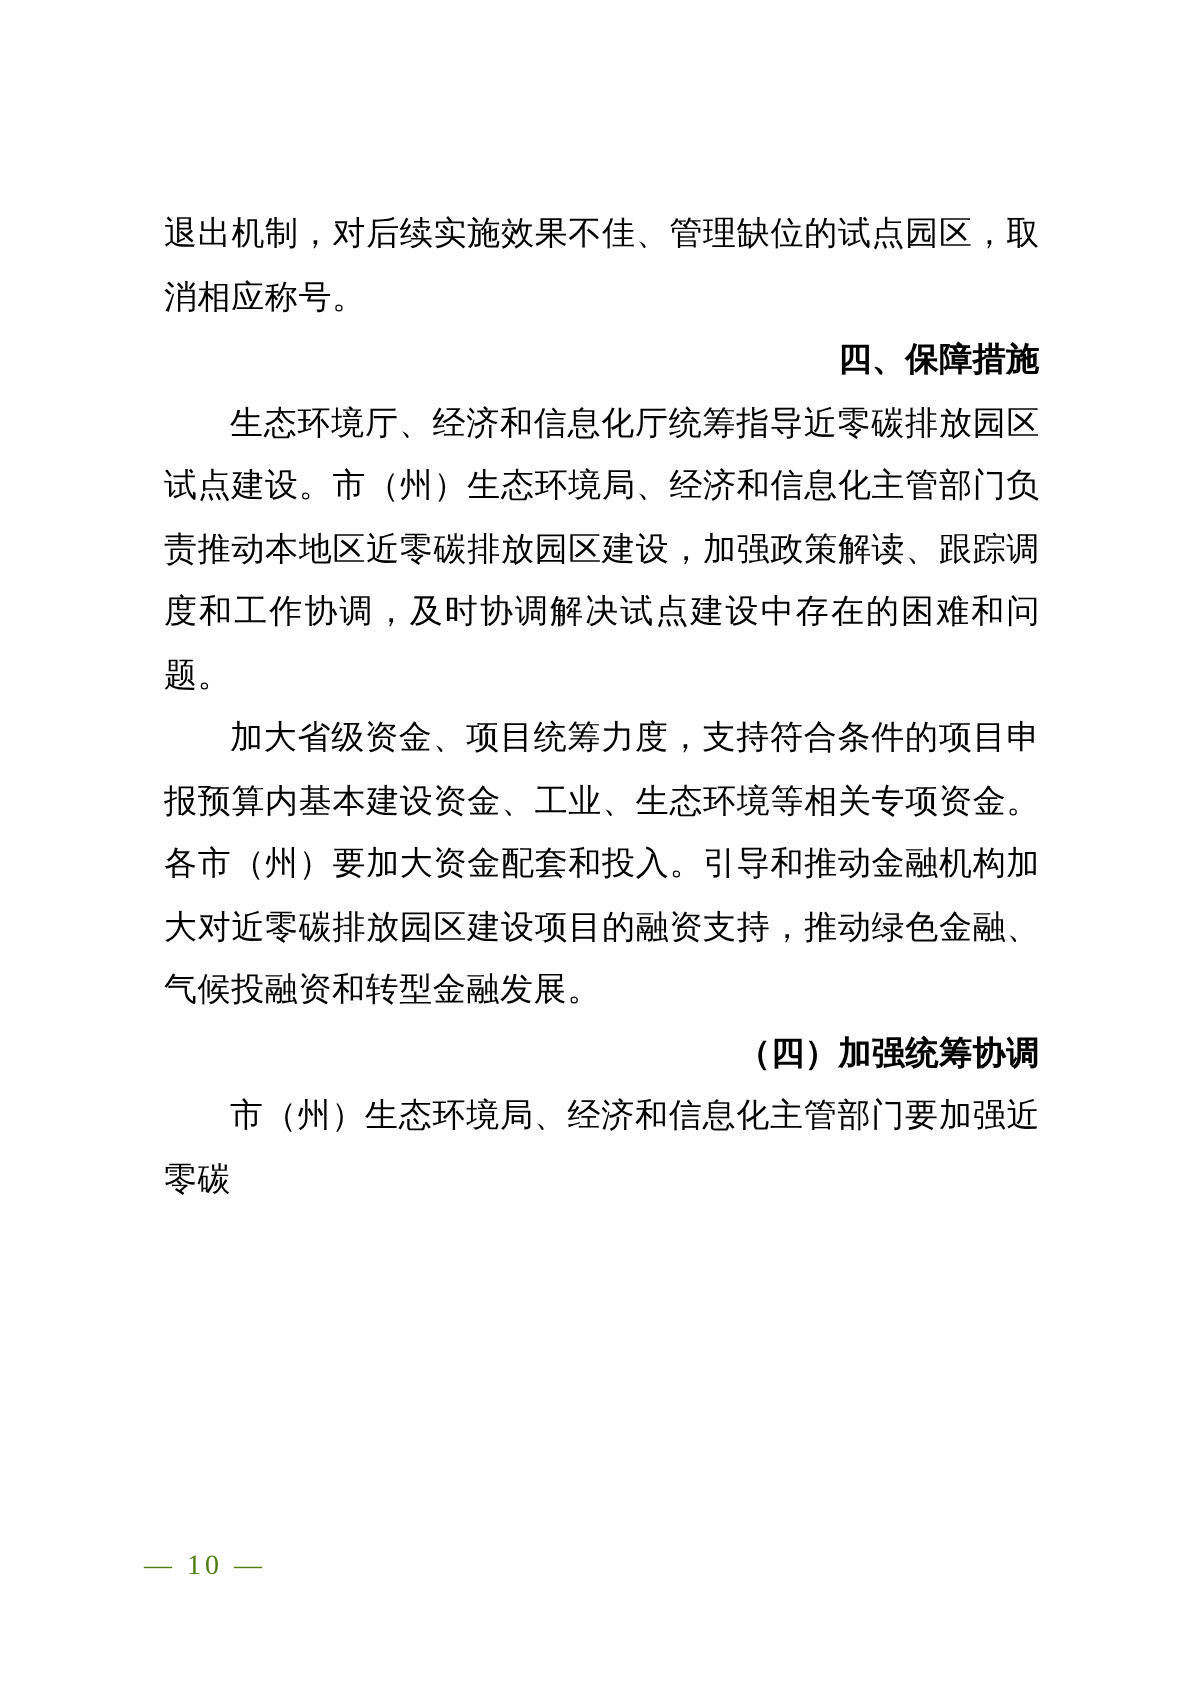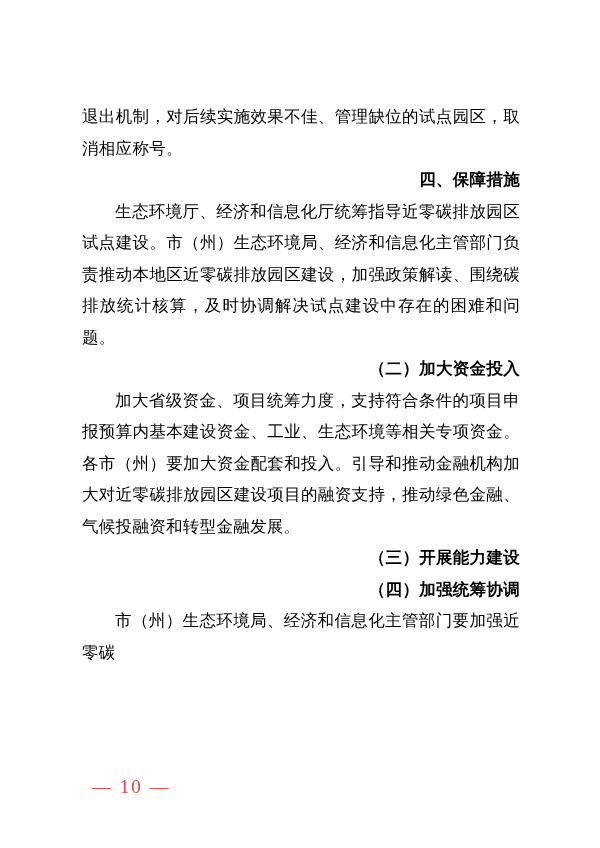--- a/index.html
+++ b/index.html
@@ -35,45 +35,43 @@
   .content p.indent {
     text-indent: 2em;
   }
   .content p.heading {
     font-weight: bold;
     text-indent: 2em;
     text-align: right;
   }
   .page-number {
     position: absolute;
-    left: 92px;
+    left: 72px;
     top: 776px;
-    font-size: 19px;
+    font-size: 14px;
     letter-spacing: 2px;
-    color: #ef4444;
+    color: #4d7c0f;
     font-family: "Liberation Serif", "DejaVu Serif", serif;
   }
 </style>
 </head>
 <body>
 
 <div class="page">
   <div class="content">
     <p class="body">退出机制，对后续实施效果不佳、管理缺位的试点园区，取消相应称号。</p>
 
     <p class="heading">四、保障措施</p>
 
 
-    <p class="body indent">生态环境厅、经济和信息化厅统筹指导近零碳排放园区试点建设。市（州）生态环境局、经济和信息化主管部门负责推动本地区近零碳排放园区建设，加强政策解读、围绕碳排放统计核算，及时协调解决试点建设中存在的困难和问题。</p>
+    <p class="body indent">生态环境厅、经济和信息化厅统筹指导近零碳排放园区试点建设。市（州）生态环境局、经济和信息化主管部门负责推动本地区近零碳排放园区建设，加强政策解读、跟踪调度和工作协调，及时协调解决试点建设中存在的困难和问题。</p>
 
-    <p class="heading">（二）加大资金投入</p>
 
     <p class="body indent">加大省级资金、项目统筹力度，支持符合条件的项目申报预算内基本建设资金、工业、生态环境等相关专项资金。各市（州）要加大资金配套和投入。引导和推动金融机构加大对近零碳排放园区建设项目的融资支持，推动绿色金融、气候投融资和转型金融发展。</p>
 
-    <p class="heading">（三）开展能力建设</p>
 
 
     <p class="heading">（四）加强统筹协调</p>
 
     <p class="body indent">市（州）生态环境局、经济和信息化主管部门要加强近零碳</p>
   </div>
 
   <div class="page-number">— 10 —</div>
 </div>
 

